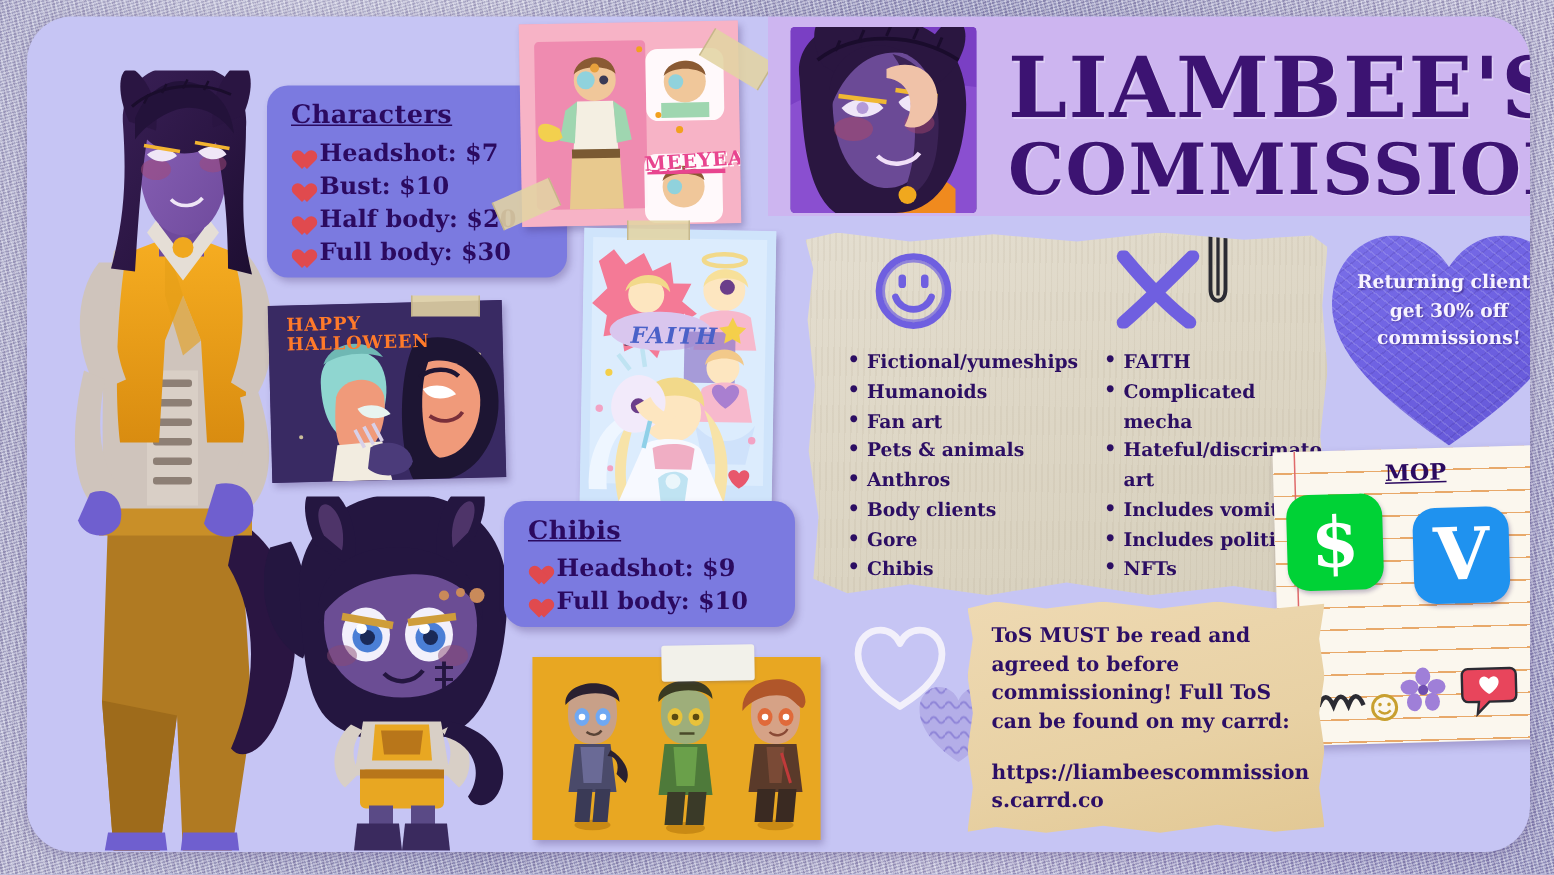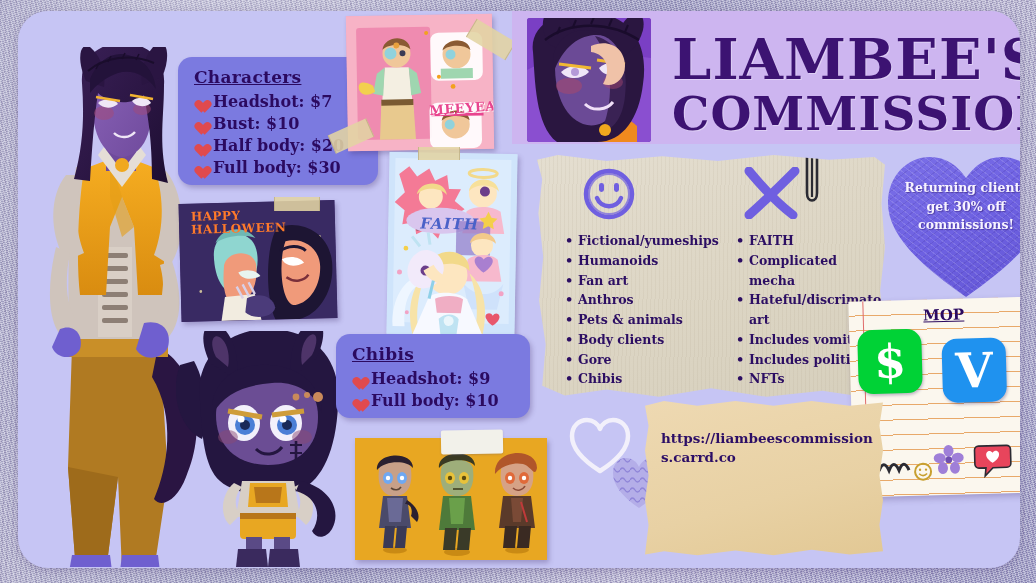--- a/index.html
+++ b/index.html
@@ -639,22 +639,22 @@
       <svg class="clip" viewBox="0 0 22 68">
         <path d="M6,4 L6,50 C6,60 16,60 16,50 L16,10" stroke="#2b2b33" stroke-width="2.6" fill="none" stroke-linecap="round"></path>
         <path d="M11,4 L11,48 C11,54 11,54 11,54" stroke="#2b2b33" stroke-width="2.2" fill="none"></path>
       </svg>
 
       <div class="list" id="yes-list">
         <ul>
           <li>Fictional/yumeships</li>
           <li>Humanoids</li>
           <li>Fan art</li>
+          <li>Pets &amp; animals</li>
           <li>Anthros</li>
-          <li>Pets &amp; animals</li>
           <li>Body clients</li>
           <li>Gore</li>
           <li>Chibis</li>
         </ul>
       </div>
 
       <div class="list" id="no-list">
         <ul>
           <li>FAITH</li>
           <li>Complicated mecha</li>
@@ -716,18 +716,19 @@
         <pattern id="squig" width="10" height="10" patternUnits="userSpaceOnUse">
           <path d="M0,5 q2.5,-4 5,0 q2.5,4 5,0" stroke="#8f85d8" stroke-width="1.4" fill="none"></path>
         </pattern>
       </defs>
       <path id="hp" d="M29,53 C11,41 3,29 3,18 C3,9 9,3 16,3 C22,3 27,7 29,12 C31,7 36,3 42,3 C49,3 55,9 55,18 C55,29 47,41 29,53 Z" fill="#b4aee8"></path>
       <path d="M29,53 C11,41 3,29 3,18 C3,9 9,3 16,3 C22,3 27,7 29,12 C31,7 36,3 42,3 C49,3 55,9 55,18 C55,29 47,41 29,53 Z" fill="url(#squig)"></path>
     </svg>
 
     <div class="tosnote">
       <div class="tos-txt">
+        <div>ToS MUST be read and agreed to before commissioning! Full ToS can be found on my carrd:</div>
         <div class="tos-url">https://liambeescommissions.carrd.co</div>
       </div>
     </div>
 
   </div>
 </div>
 
 </body></html>

